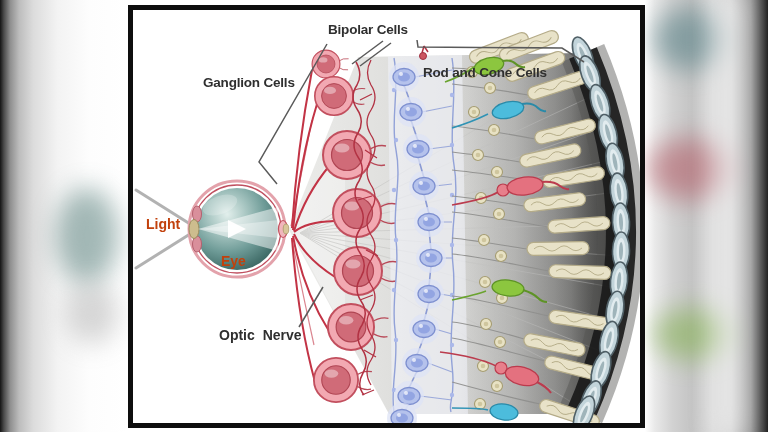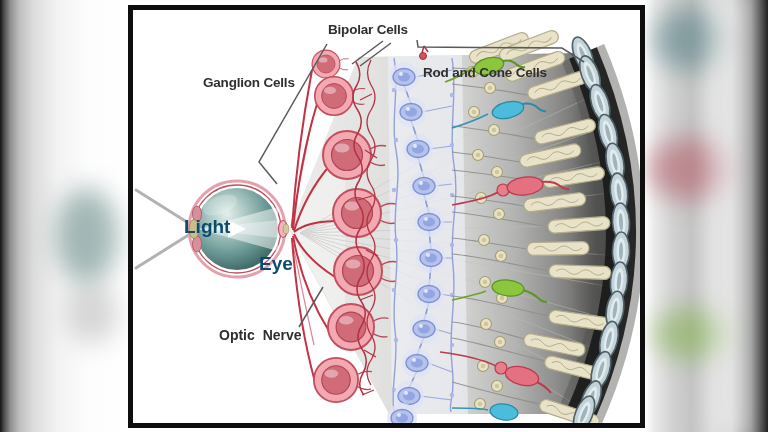--- a/index.html
+++ b/index.html
@@ -9,21 +9,21 @@
   #blur-left{left:0;width:128px;
     background:linear-gradient(90deg,#141414 0%,#4a4a4a 3%,#8f8f8f 8%,#bdbdbd 15%,#dcdcdc 26%,#f3f3f3 45%,#fdfdfd 70%,#ffffff 100%);}
   #blur-right{left:645px;width:123px;
     background:linear-gradient(90deg,#ffffff 0%,#e9e9e9 8%,#d2d2d2 22%,#c3c3c3 38%,#d8d8d8 55%,#cfcfcf 70%,#959595 86%,#3a3a3a 97%,#1f1f1f 100%);}
   .blob{position:absolute;border-radius:50%;filter:blur(13px);}
   #panel{position:absolute;left:128px;top:5px;width:507px;height:413px;
     border:5px solid #0e0e0e;background:#ffffff;}
   #diagram-svg{position:absolute;left:0;top:0;}
   .lbl{position:absolute;color:#2f2f2f;font-weight:700;white-space:nowrap;line-height:1;}
   .lbl-sm{font-size:13.5px;letter-spacing:-0.2px;}
-  .lbl-lg{font-size:19px;color:#0c4a6e;margin-left:38px;}
+  .lbl-lg{font-size:14px;color:#c2410c;}
   #label-optic-nerve{font-size:14px;word-spacing:4px;}
 </style>
 </head>
 <body>
 
 <div id="screenshot">
 
   <div id="blur-left" class="blur-band">
     <div class="blob" style="left:56px;top:188px;width:62px;height:96px;background:#48736f;opacity:.5;"></div>
     <div class="blob" style="left:66px;top:282px;width:52px;height:62px;background:#9a9a9a;opacity:.4;"></div>

